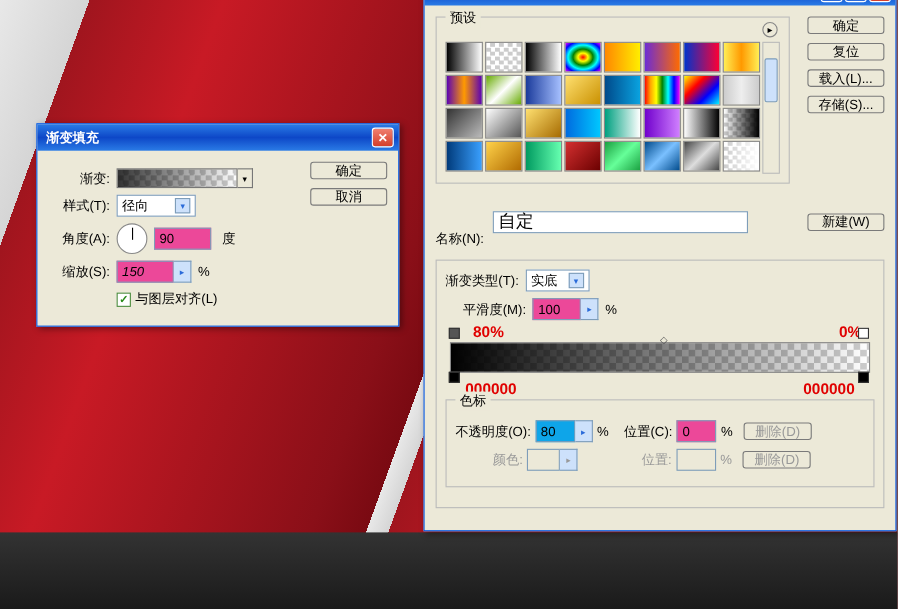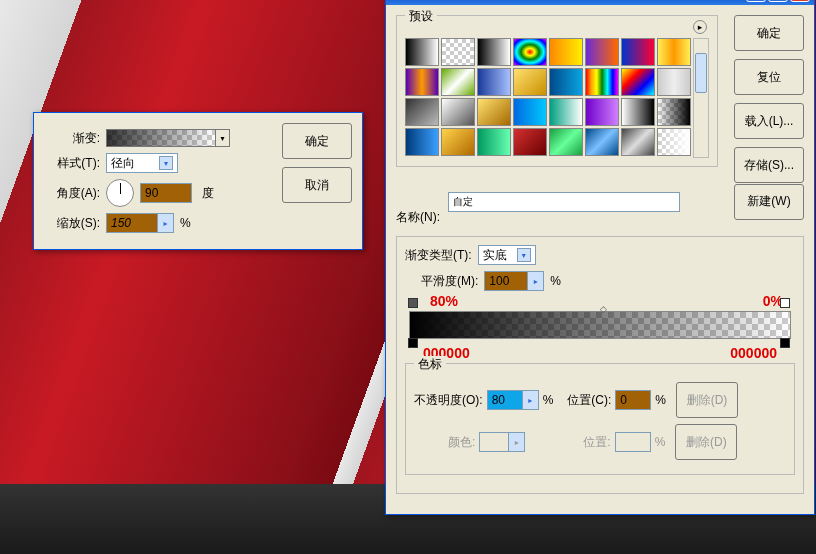--- a/index.html
+++ b/index.html
@@ -6,54 +6,59 @@
 body{width:816px;height:554px;background:#888;position:relative;overflow:hidden;}
 .canvas{position:absolute;inset:0;background:linear-gradient(110deg,#e8e8e8 0%,#d5d5d5 8%,#a0151e 8%,#c81a25 20%,#8a0f18 45%,#7a0a12 50%,#e8e8e8 50%,#d5d5d5 52%,#a0151e 52%,#c81a25 65%,#7a0a12 100%);}
 .canvas::after{content:"";position:absolute;left:0;right:0;bottom:0;height:70px;background:linear-gradient(#333,#1a1a1a);}
 .dlg{position:absolute;background:#ece9d8;border:1px solid #0055e5;box-shadow:2px 2px 6px rgba(0,0,0,.4);}
 .titlebar{height:24px;background:linear-gradient(#2a7be6,#0d47c7 50%,#2a7be6);color:#fff;display:flex;align-items:center;padding:0 4px 0 8px;font-weight:bold;}
 .titlebar .sp{flex:1;}
 .tb-btn{width:20px;height:18px;margin-left:2px;border:1px solid #fff;border-radius:3px;display:flex;align-items:center;justify-content:center;font-size:11px;font-weight:bold;}
 .tb-close{background:linear-gradient(#f08070,#d43e2a);color:#fff;}
 .tb-min,.tb-max{background:linear-gradient(#6fa3f7,#2a6ad9);color:#fff;}
 .body{padding:10px;}
-.btn{width:70px;height:36px;background:#ece9d8;border:1px solid #7a7a7a;border-radius:3px;display:flex;align-items:center;justify-content:center;cursor:pointer;}
+.btn{width:70px;height:16px;background:#ece9d8;border:1px solid #7a7a7a;border-radius:3px;display:flex;align-items:center;justify-content:center;cursor:pointer;}
 .row{display:flex;align-items:center;margin:6px 0;}
 .lab{width:56px;text-align:right;margin-right:6px;}
 .sel{height:20px;border:1px solid #7e9db9;background:#fff;padding:0 4px;display:flex;align-items:center;}
 .sel .arr{margin-left:auto;width:14px;height:14px;background:#cde1fb;border:1px solid #7e9db9;display:flex;align-items:center;justify-content:center;font-size:8px;color:#2a6ad9;}
-.ninput{height:20px;border:1px solid #7e9db9;background:#a16207;padding:0 4px;display:flex;align-items:center;}
+.ninput{height:20px;border:1px solid #7e9db9;background:#ec4899;padding:0 4px;display:flex;align-items:center;}
 .spin{width:16px;height:20px;background:#cde1fb;border:1px solid #7e9db9;border-left:none;display:flex;align-items:center;justify-content:center;font-size:8px;color:#2a6ad9;}
 .cb{width:13px;height:13px;border:1px solid #4b8b3b;background:#fff;display:inline-flex;align-items:center;justify-content:center;margin-right:4px;color:#2a8a1a;font-size:10px;font-weight:bold;}
 .dial{width:28px;height:28px;border:1px solid #888;border-radius:50%;background:#fff;position:relative;margin-right:6px;}
 .dial::after{content:"";position:absolute;left:50%;top:3px;width:1px;height:11px;background:#000;}
 .grad-prev{width:110px;height:18px;border:1px solid #777;background:linear-gradient(90deg,rgba(0,0,0,.8),rgba(0,0,0,0)),repeating-conic-gradient(#ccc 0 25%,#fff 0 50%) 0 0/10px 10px;}
 .grad-picker{width:14px;height:18px;border:1px solid #777;border-left:none;display:flex;align-items:center;justify-content:center;font-size:8px;}
 .fieldset{border:1px solid #bbb;padding:12px 8px 8px;margin-bottom:10px;position:relative;}
 .fieldset .legend{position:absolute;top:-8px;left:8px;background:#ece9d8;padding:0 4px;}
 .presets{display:grid;grid-template-columns:repeat(8,34px);grid-auto-rows:28px;gap:2px;}
 .sw{border:1px solid #888;}
 .scroll{width:16px;background:#ece9d8;border:1px solid #bbb;position:relative;}
 .scroll .thumb{position:absolute;top:14px;left:1px;right:1px;height:40px;background:#cde1fb;border:1px solid #7e9db9;border-radius:2px;}
 .gradbar{height:28px;border:1px solid #888;background:linear-gradient(90deg,rgba(0,0,0,1),rgba(0,0,0,0)),repeating-conic-gradient(#ccc 0 25%,#fff 0 50%) 0 0/12px 12px;position:relative;}
 .stop{position:absolute;width:12px;height:14px;}
 .stop.top{top:-14px;}
 .stop.bot{bottom:-14px;}
 .stop .sq{width:10px;height:10px;border:1px solid #333;}
 .ann{color:#e00000;font-weight:bold;font-size:14px;position:absolute;}
 .ed-right{position:absolute;right:10px;top:10px;width:70px;display:flex;flex-direction:column;gap:8px;}
-input[type=text]{height:20px;border:1px solid #7e9db9;padding:0 4px;font-size:10px;}
+input[type=text]{height:20px;border:1px solid #7e9db9;padding:0 4px;font-size:16px;}
 .disabled{color:#999;}
 </style>
 </head>
 <body>
 
 <div class="canvas"></div>
 
 <div class="dlg" style="left:33px;top:112px;width:330px;">
+  <div class="titlebar">
+    <span>渐变填充</span>
+    <span class="sp"></span>
+    <div class="tb-btn tb-close">✕</div>
+  </div>
   <div class="body" style="display:flex;">
     <div style="flex:1;">
       <div class="row">
         <span class="lab">渐变:</span>
         <div class="grad-prev"></div>
         <div class="grad-picker">▾</div>
       </div>
       <div class="row">
         <span class="lab">样式(T):</span>
         <div class="sel" style="width:72px;">
@@ -69,20 +74,23 @@
           </div>
         <span style="margin-left:10px;">度</span>
       </div>
       <div class="row">
         <span class="lab">缩放(S):</span>
         <div class="ninput" style="width:52px;font-style:italic;">
             <span>150</span>
           </div>
         <div class="spin">▸</div>
         <span style="margin-left:6px;">%</span>
+      </div>
+      <div class="row" style="margin-left:62px;">
+        <label><span class="cb">✓</span><span>与图层对齐(L)</span></label>
       </div>
     </div>
     <div style="width:70px;display:flex;flex-direction:column;gap:8px;margin-left:8px;">
       <div class="btn">确定</div>
       <div class="btn">取消</div>
     </div>
   </div>
 </div>
 
 <div class="dlg" style="left:385px;top:-20px;width:430px;">

